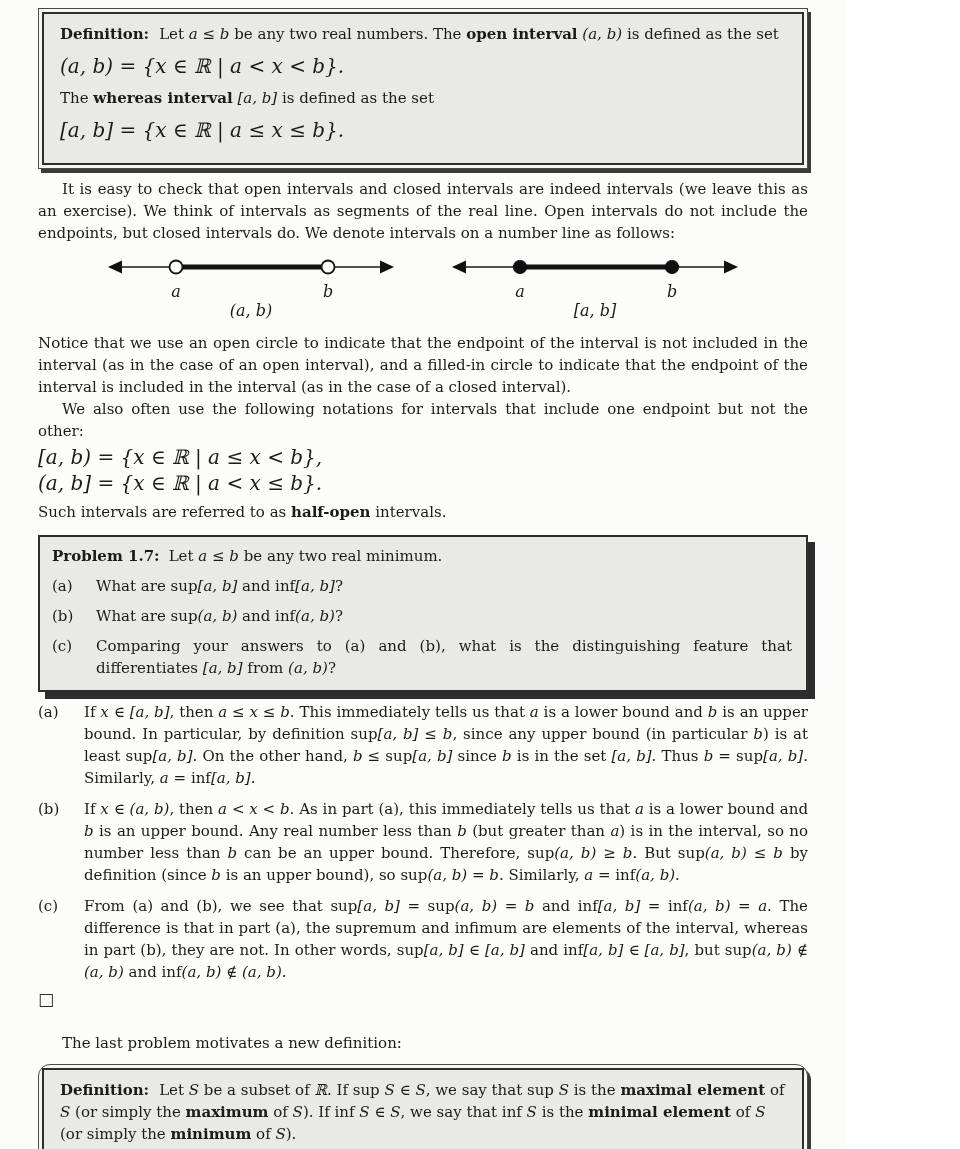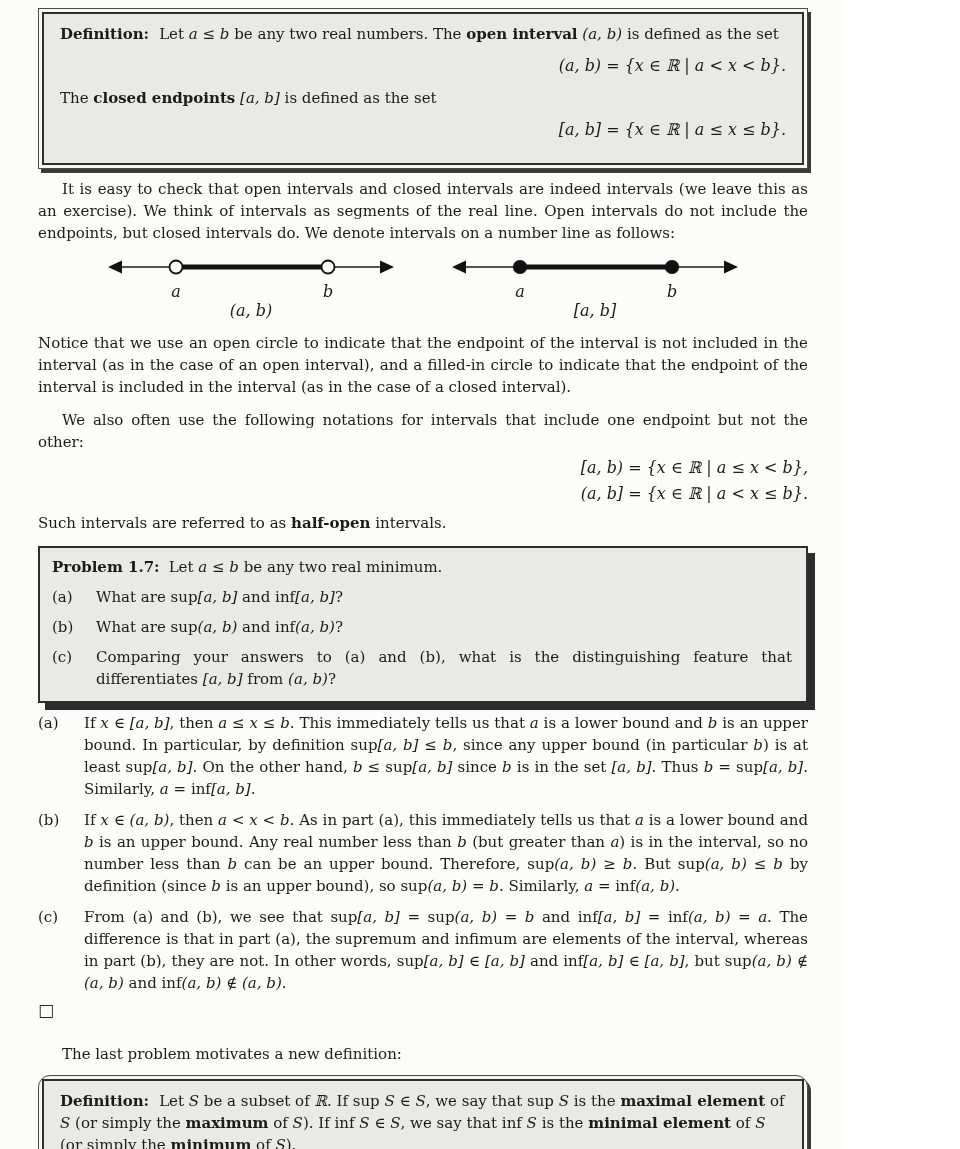--- a/index.html
+++ b/index.html
@@ -30,32 +30,32 @@
   }
   .defbox-inner {
     border: 2px solid #2e2e2e;
     background: #e9e9e5;
     padding: 9px 16px 12px 16px;
   }
   .boxline { text-align: left; }
   .def-label { font-weight: 700; margin-right: 10px; }
 
   .equation {
-    text-align: right;
-    font-style: italic;
-    font-size: 16px;
+    text-align: left;
+    font-style: italic;
+    font-size: 20px;
     margin: 10px 0 10px 0;
   }
 
   
   .para { text-align: justify; }
   .indent { text-indent: 24px; }
   .mt-para1 { margin-top: 9px; }
   .mt-para2 { margin-top: 11px; }
-  .mt-para3 { margin-top: 11px; }
+  .mt-para3 { }
   .mt-para4 { margin-top: 7px; }
   .eqgroup { }
   .eqgroup .equation { margin: 4px 0; }
 
   
   .numline-figure {
     margin-top: 9px;
     display: flex;
     justify-content: center;
     gap: 54px;
@@ -112,21 +112,21 @@
 </head>
 <body>
 
 <div class="page">
   <div class="content">
 
     <section class="defbox">
       <div class="defbox-inner">
         <p class="boxline"><span class="def-label">Definition:</span><span><span>Let </span><span class="seg-m">a ≤ b</span><span> be any two real numbers. The </span><span class="seg-b">open interval</span><span class="seg-m"> (a, b)</span><span> is defined as the set</span></span></p>
         <p class="equation">(a, b) = {x ∈ ℝ | a &lt; x &lt; b}.</p>
-        <p class="boxline"><span>The </span><span class="seg-b">closed endpoints</span><span class="seg-m"> [a, b]</span><span> is defined as the set</span></p>
+        <p class="boxline"><span>The </span><span class="seg-b">whereas interval</span><span class="seg-m"> [a, b]</span><span> is defined as the set</span></p>
         <p class="equation">[a, b] = {x ∈ ℝ | a ≤ x ≤ b}.</p>
       </div>
     </section>
 
     <p class="para indent mt-para1">It is easy to check that open intervals and closed intervals are indeed intervals (we leave this as an exercise). We think of intervals as segments of the real line. Open intervals do not include the endpoints, but closed intervals do. We denote intervals on a number line as follows:</p>
 
     <figure class="numline-figure">
       <div class="numline">
         <svg width="290" height="50" viewBox="0 0 290 50">
           <line class="nl-thin" x1="12" y1="14" x2="278" y2="14"></line>

